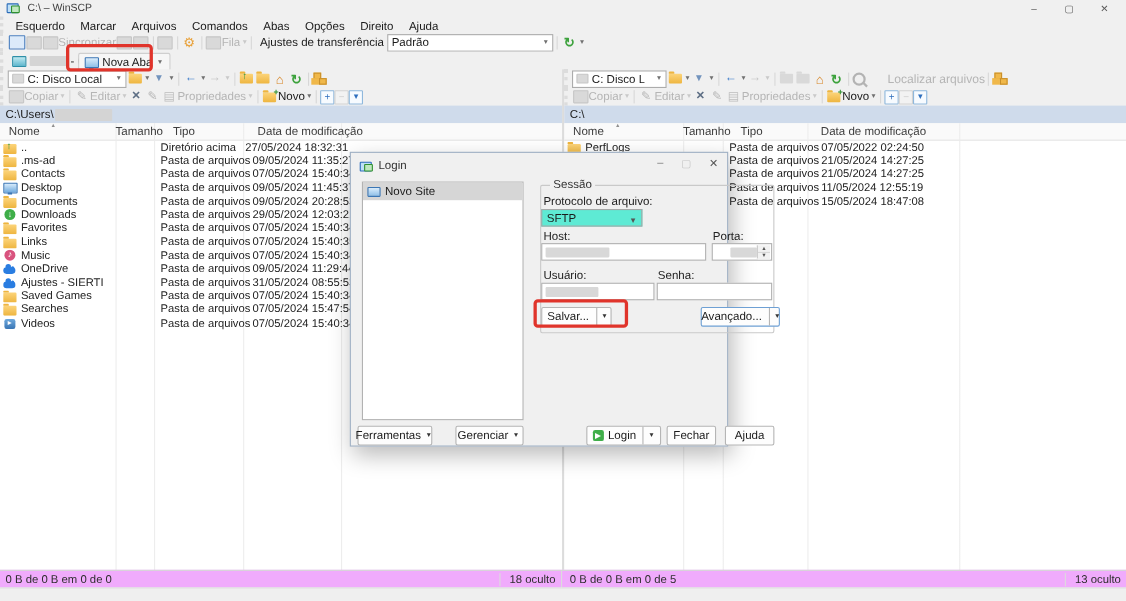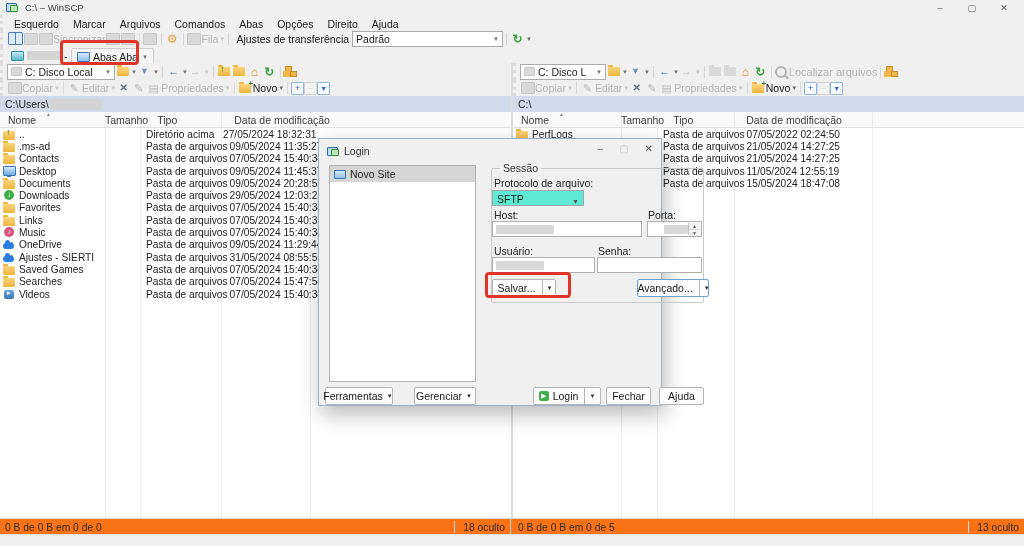--- a/index.html
+++ b/index.html
@@ -112,21 +112,21 @@
   .fico.desktop::after{content:'';position:absolute;left:4px;bottom:0;width:4px;height:2px;background:#3a76b5}
   .fico.download::before{content:'';width:10px;height:10px;border-radius:50%;background:#3fae49;position:absolute;left:1px;top:0}
   .fico.download::after{content:'↓';position:absolute;left:4px;top:0;color:#fff;font-size:8px;font-weight:bold}
   .fico.music::before{content:'';width:10px;height:10px;border-radius:50%;background:#d9537e;position:absolute;left:1px;top:0}
   .fico.music::after{content:'♪';position:absolute;left:4px;top:0;color:#fff;font-size:8px}
   .fico.cloud::before{content:'';width:11px;height:6px;background:#2a7de1;border-radius:4px;position:absolute;left:0;top:4px}
   .fico.cloud::after{content:'';position:absolute;left:2px;top:1px;width:5px;height:5px;background:#2a7de1;border-radius:50%;box-shadow:4px 1px 0 -1px #2a7de1}
   .fico.videos::before{content:'';width:10px;height:9px;background:linear-gradient(#6ea9dd,#3a76b5);border-radius:2px;position:absolute;left:1px;top:1px}
   .fico.videos::after{content:'▸';position:absolute;left:4px;top:0px;color:#fff;font-size:7px}
   
-  .statusbar{position:absolute;left:0;top:518px;right:0;height:16px;background:#f97316;border-top:1px solid #d6d6d6;font-size:10.3px;color:#2e2e2e}
+  .statusbar{position:absolute;left:0;top:518px;right:0;height:16px;background:#f0abfc;border-top:1px solid #d6d6d6;font-size:10.3px;color:#2e2e2e}
   .stat{position:absolute;top:0;height:16px;display:flex;align-items:center;justify-content:space-between;box-sizing:border-box;padding:0 5px}
   .stat.l{left:0;width:511px;border-right:1px solid #dcdcdc}
   .stat.r{left:513px;width:511px}
   .stat .seg{border-left:1px solid #dcdcdc;padding-left:8px;height:12px;display:flex;align-items:center}
   .bottomband{position:absolute;left:0;top:534px;right:0;height:12px;background:#efefef;border-top:1px solid #e0e0e0}
   
   .dialog{position:absolute;left:318px;top:138px;width:344px;height:268px;background:#f0f0f0;border:1px solid #9fb0c4;box-shadow:3px 8px 20px rgba(0,0,0,.28);z-index:10;box-sizing:border-box}
   .dlg-title{height:24px;display:flex;align-items:center;gap:5px;padding-left:8px;font-size:10.5px;color:#333}
   .dlg-controls{position:absolute;right:8px;top:4px;display:flex;gap:16px;font-size:10px}
   .sitelist{position:absolute;left:10px;top:26px;width:147px;height:217px;background:#fff;border:1px solid #b2b2b2;box-sizing:border-box}
@@ -211,21 +211,21 @@
 </div>
 
 <div class="tabbar">
   <div class="tab-local">
     <span class="mon teal flat"></span>
     <span class="redact" style="width:34px;height:9px"></span>
     <span>- C:\</span>
   </div>
   <div class="nova-aba">
     <span class="mon"></span>
-    <span>Abas Aba</span>
+    <span>Nova Aba</span>
     <span class="dd">▼</span>
   </div>
 </div>
 
 <div class="annot" style="left:60px;top:40px;width:79px;height:25px;z-index:6"></div>
 
 <div class="panel left">
   <div class="prow1">
     <span class="combo" style="width:100px">
       <span class="gblk" style="width:9px;height:7px;margin-right:3px"></span>
@@ -448,21 +448,21 @@
     <span class="ic">
         <span class="fold gray"></span>
       </span>
     <span class="ic">
         <span class="fold gray"></span>
       </span>
     <span class="ic home">⌂</span>
     <span class="ic refresh">↻</span>
     <span class="tbsep"></span>
     <span class="mag"></span>
-    <span class="graytxt" style="margin-left:2px">Localizar arquivos</span>
+    <span class="graytxt" style="margin-left:20px">Localizar arquivos</span>
     <span class="tbsep"></span>
     <span class="ic">
         <span class="tree"></span>
       </span>
   </div>
   <div class="prow2">
     <span class="ic">
         <span class="gblk"></span>
       </span>
     <span class="graytxt">Copiar</span>

